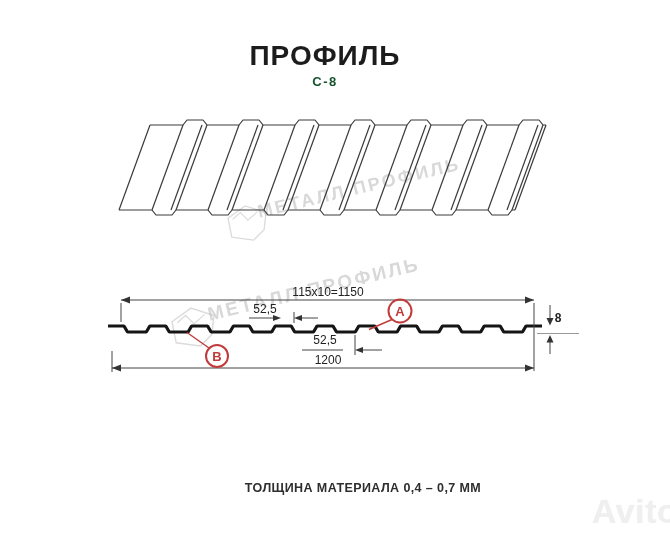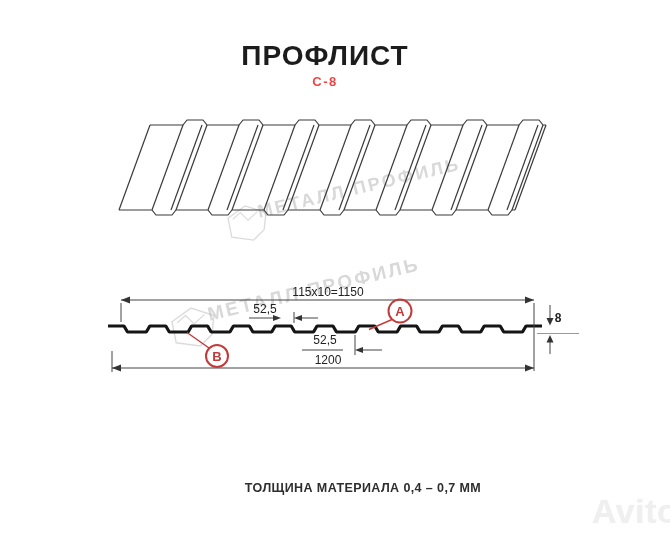--- a/index.html
+++ b/index.html
@@ -1,20 +1,20 @@
 <!DOCTYPE html>
 <html><head>
 <meta charset="utf-8">
 <style>
   html,body{margin:0;padding:0;background:#fff;}
   #screen{position:relative;width:670px;height:540px;background:#fff;overflow:hidden;
           font-family:"Liberation Sans",sans-serif;}
   .centered{position:absolute;left:0;width:650px;text-align:center;}
   .title{top:40px;font-weight:bold;font-size:28px;letter-spacing:1px;color:#1c1c1c;}
-  .subtitle{top:74px;font-weight:600;font-size:13px;letter-spacing:1.5px;color:#ef4444;}
+  .subtitle{top:74px;font-weight:600;font-size:13px;letter-spacing:1.5px;color:#14532d;}
   .footer-note{top:481px;font-weight:bold;font-size:12.5px;letter-spacing:.4px;color:#2e2e2e;padding-left:38px;}
   .avito{position:absolute;left:592px;top:492px;font-weight:bold;font-size:34px;
          color:#efefef;text-shadow:1px 1px 0 #fff,0 0 1px #e7e7e7;letter-spacing:.5px;}
   .wm{position:absolute;font-weight:600;letter-spacing:2.5px;color:#b9b9b9;opacity:.55;
       transform-origin:0 50%;white-space:nowrap;z-index:1;}
   .wm1{left:258px;top:202px;font-size:18px;transform:rotate(-13.5deg);}
   .wm2{left:208px;top:304px;font-size:19px;transform:rotate(-13.5deg);}
   .wm-logo{position:absolute;opacity:.5;z-index:1;}
   .lg1{left:224px;top:204px;}
   .lg2{left:168px;top:306px;}
@@ -22,21 +22,21 @@
   #sheet-svg{left:100px;top:105px;}
   #section-svg{left:85px;top:260px;}
   .dimtxt{font-family:"Liberation Sans",sans-serif;font-size:12px;fill:#222;}
   .redtxt{font-family:"Liberation Sans",sans-serif;font-size:13px;font-weight:bold;fill:#c23b3b;}
 </style>
 </head>
 <body>
 
 <div id="screen">
 
-  <div class="centered title">ПРОФЛИСТ</div>
+  <div class="centered title">ПРОФИЛЬ</div>
   <div class="centered subtitle">С-8</div>
 
   <svg class="wm-logo lg1" width="46" height="38" viewBox="0 0 46 40">
     <polygon points="3,15 21,2 43,9 41,27 30,38 7,35" fill="none" stroke="#b9b9b9" stroke-width="1.4"></polygon>
     <polyline points="8,16 16,9 24,17 34,8" fill="none" stroke="#b9b9b9" stroke-width="1.2"></polyline>
   </svg>
   <div class="wm wm1">МЕТАЛЛ ПРОФИЛЬ</div>
 
   <svg class="wm-logo lg2" width="50" height="42" viewBox="0 0 46 40">
     <polygon points="3,15 21,2 43,9 41,27 30,38 7,35" fill="none" stroke="#b9b9b9" stroke-width="1.4"></polygon>

